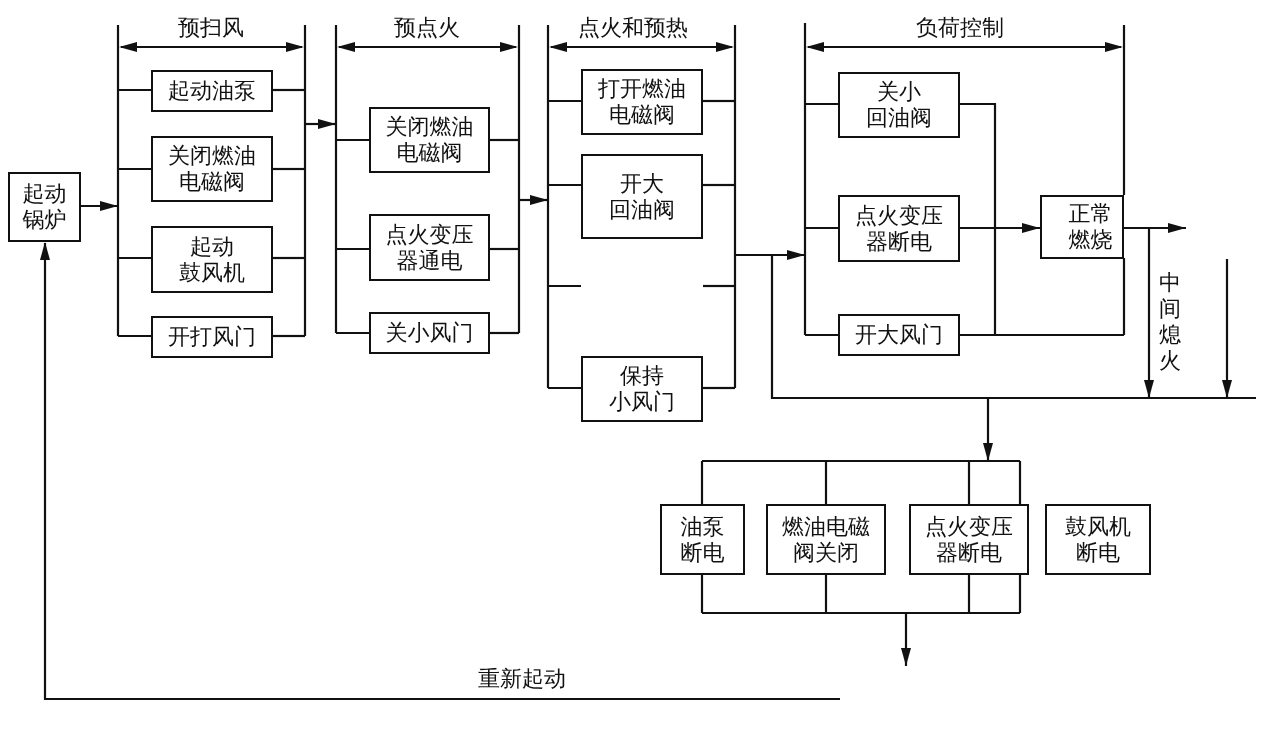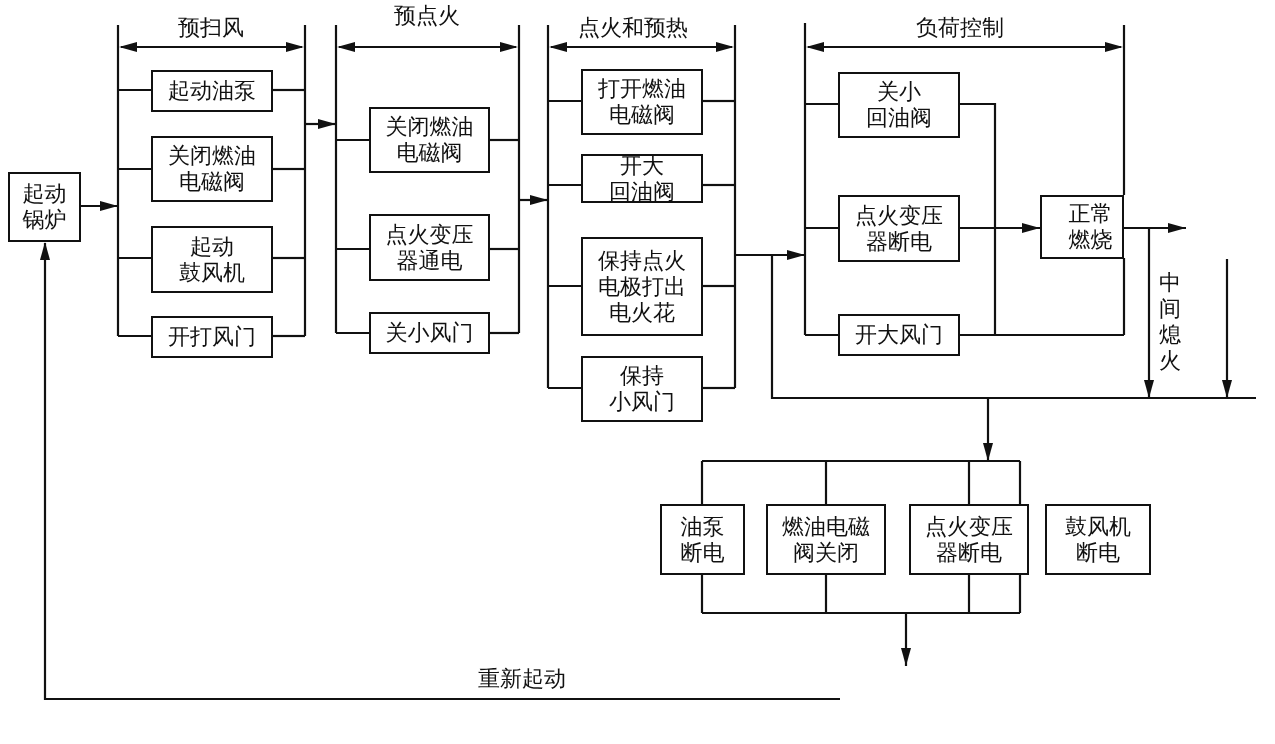--- a/index.html
+++ b/index.html
@@ -112,44 +112,41 @@
     <polygon points="906,666 901,648 911,648"></polygon>
 
     <polyline points="840,699 45,699 45,243"></polyline>
     <polygon points="45,242 40,260 50,260"></polygon>
   </svg>
 
   <div class="box" style="left:8px;top:172px;width:73px;height:70px;">起动
 锅炉</div>
 
   <div class="lbl" style="left:178px;top:15px;">预扫风</div>
-  <div class="lbl" style="left:394px;top:3px;font-family:Liberation Serif, serif;">预点火</div>
+  <div class="lbl" style="left:394px;top:15px;font-family:Liberation Serif, serif;">预点火</div>
   <div class="lbl" style="left:578px;top:15px;">点火和预热</div>
   <div class="lbl" style="left:916px;top:15px;">负荷控制</div>
 
   <div class="box" style="left:151px;top:70px;width:122px;height:42px;text-align:center;">起动油泵</div>
   <div class="box" style="left:151px;top:136px;width:122px;height:66px;">关闭燃油
 电磁阀</div>
   <div class="box" style="left:151px;top:226px;width:122px;height:67px;">起动
 鼓风机</div>
   <div class="box" style="left:151px;top:316px;width:122px;height:42px;">开打风门</div>
 
   <div class="box" style="left:369px;top:107px;width:121px;height:66px;">关闭燃油
 电磁阀</div>
   <div class="box" style="left:369px;top:214px;width:121px;height:67px;">点火变压
 器通电</div>
   <div class="box" style="left:369px;top:312px;width:121px;height:42px;">关小风门</div>
 
   <div class="box" style="left:581px;top:69px;width:122px;height:66px;">打开燃油
 电磁阀</div>
-  <div class="box" style="left:581px;top:154px;width:122px;height:49px;">开大
+  <div class="box" style="left:581px;top:154px;width:122px;height:85px;">开大
 回油阀</div>
-  <div class="box" style="left:581px;top:237px;width:122px;height:99px;">保持点火
-电极打出
-电火花</div>
   <div class="box" style="left:581px;top:356px;width:122px;height:66px;">保持
 小风门</div>
 
   <div class="box" style="left:838px;top:72px;width:122px;height:66px;text-align:center;">关小
 回油阀</div>
   <div class="box" style="left:838px;top:195px;width:122px;height:67px;">点火变压
 器断电</div>
   <div class="box" style="left:838px;top:314px;width:122px;height:42px;">开大风门</div>
 
   <div class="box" style="left:1040px;top:195px;width:84px;height:64px;padding-left:17px;">正常

